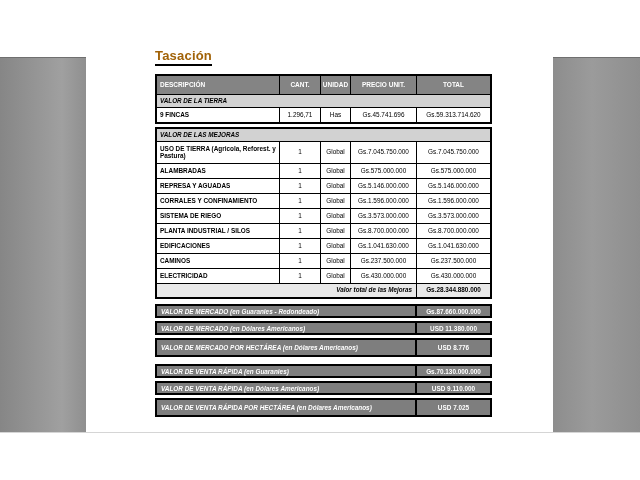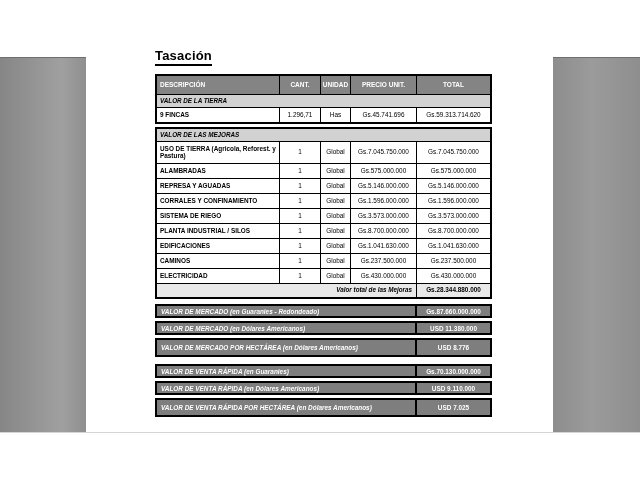--- a/index.html
+++ b/index.html
@@ -15,21 +15,21 @@
   }
   .panel-right {
     left:553px; width:87px;
     background:linear-gradient(to right,#8d8d8d,#9b9b9b 45%,#8e8e8e);
     border-top:1px solid #6f6f6f; box-sizing:border-box;
   }
   .bottom-line { position:absolute; top:432px; left:0; width:640px; height:1px; background:#d5d5d5; }
 
   .content { position:absolute; left:155px; top:46px; width:337px; }
   .doc-title {
-    display:inline-block; font-size:13px; font-weight:bold; color:#000000;
+    display:inline-block; font-size:13px; font-weight:bold; color:#a16207;
     border-bottom:2px solid #000; padding-bottom:1px; margin-bottom:8px; letter-spacing:0.2px;
   }
 
   .tbl { width:337px; border:2px solid #000; box-sizing:border-box; background:#fff; }
   .tbl-tierra { margin-bottom:3px; }
   .tbl-mejoras { margin-bottom:5px; }
 
   .trow { display:flex; align-items:stretch; border-bottom:1px solid #000; }
   .trow:last-child { border-bottom:none; }
   .cell {

